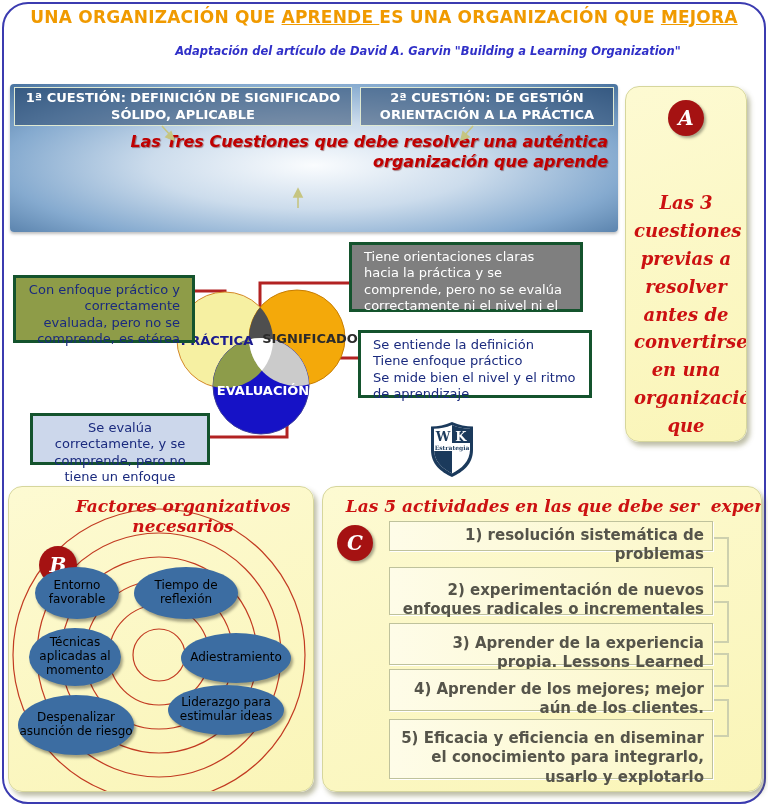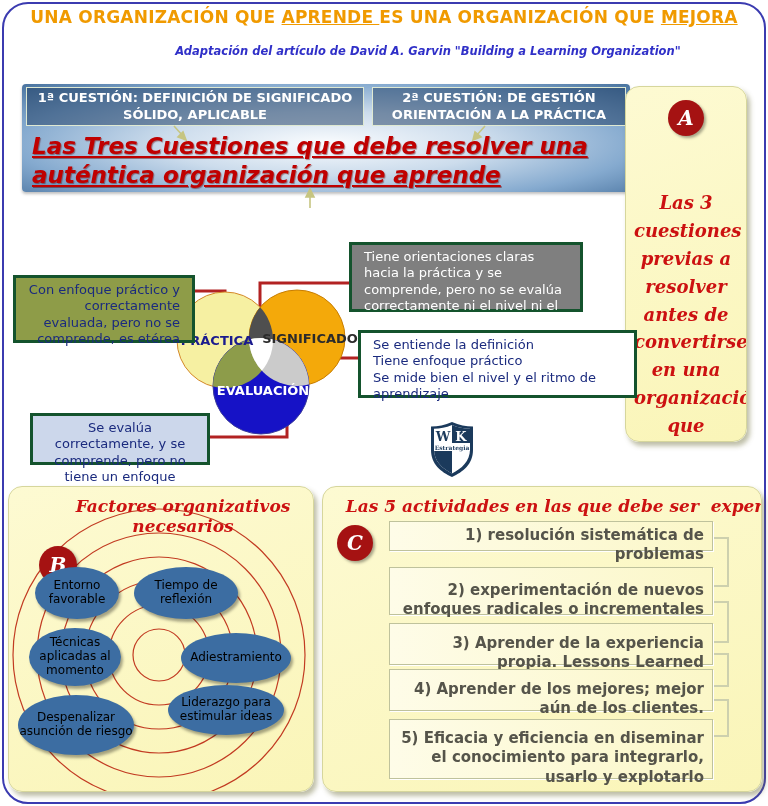--- a/index.html
+++ b/index.html
@@ -8,29 +8,29 @@
   .page-frame{position:absolute;inset:2px;border:2px solid #3b3bb0;border-radius:26px;}
 
   
   .title{position:absolute;top:7px;left:0;width:768px;text-align:center;
          color:#f09a00;font-size:17px;font-weight:bold;letter-spacing:.2px;}
   .title u{text-decoration:underline;}
   .subtitle{position:absolute;top:44px;left:0;width:768px;text-align:center;
             color:#3030c8;font-size:11.5px;font-style:italic;font-weight:600;padding-left:44px;}
 
   
-  .panel{position:absolute;left:22px;top:84px;width:608px;height:108px;border-radius:4px;
+  .panel{position:absolute;left:10px;top:84px;width:608px;height:148px;border-radius:4px;
          background:radial-gradient(ellipse at 50% 55%, #fafcfe 0%, #ccdcec 38%, #85aacf 72%, #49739f 100%);
          box-shadow:0 2px 3px rgba(0,0,0,.25);}
   .qbox{position:absolute;background:rgba(28,58,96,.50);border:1px solid #dfe9d2;
         color:#ffffff;font-weight:bold;font-size:13px;text-align:center;
         display:flex;align-items:center;justify-content:center;line-height:1.3;}
-  .panel-center{position:absolute;left:10px;top:48px;width:588px;text-align:left;
-        color:#c00000;font-size:23px;font-weight:bold;font-style:italic;line-height:1.25;
-        text-shadow:1px 1px 1px rgba(90,0,0,.45);text-decoration:underline;}
+  .panel-center{position:absolute;left:10px;top:48px;width:588px;text-align:right;
+        color:#c00000;font-size:16px;font-weight:bold;font-style:italic;line-height:1.25;
+        text-shadow:1px 1px 1px rgba(90,0,0,.45);}
   .panel-arrows{position:absolute;inset:0;pointer-events:none;}
 
   
   .ycard{position:absolute;background:linear-gradient(160deg,#fdfad2 0%,#faf5b8 100%);
          border:1px solid #d6d69c;border-radius:14px;
          box-shadow:3px 4px 5px rgba(110,110,60,.45);overflow:hidden;}
   .badge{position:absolute;border-radius:50%;background:#a51212;color:#fff;
          display:flex;align-items:center;justify-content:center;
          font-family:"DejaVu Serif","Liberation Serif",serif;font-style:italic;font-weight:bold;
          box-shadow:2px 2px 3px rgba(0,0,0,.35);}
@@ -127,21 +127,21 @@
       </g>
     <g font-size="13" font-weight="bold" text-anchor="middle" font-family="DejaVu Sans, Liberation Sans, sans-serif">
       <text x="217" y="108" fill="#1a1a8e">PRÁCTICA</text>
       <text x="310" y="106" fill="#2b2b2b">SIGNIFICADO</text>
       <text x="263" y="158" fill="#ffffff">EVALUACIÓN</text>
     </g>
   </svg>
 
   <div class="callout co-green" style="left:13px;top:255px;width:182px;height:68px;">Con enfoque práctico y correctamente evaluada, pero no se comprende, es etérea</div>
   <div class="callout co-gray" style="left:349px;top:242px;width:234px;height:70px;">Tiene orientaciones claras hacia la práctica y se comprende, pero no se evalúa correctamente ni el nivel ni el ritmo de aprendizaje</div>
-  <div class="callout co-white" style="left:358px;top:330px;width:279px;height:68px;">Se entiende la definición
+  <div class="callout co-white" style="left:358px;top:330px;width:234px;height:68px;">Se entiende la definición
 Tiene enfoque práctico
 Se mide bien el nivel y el ritmo de aprendizaje</div>
   <div class="callout co-blue" style="left:30px;top:413px;width:180px;height:52px;">Se evalúa correctamente, y se comprende, pero no tiene un enfoque práctico</div>
 
   <svg style="position:absolute;left:429px;top:421px;" width="46" height="57" viewBox="0 0 46 57">
     <path d="M23,1 C16,4 9,5.5 2,5.5 L2,29 C2,43 12,51 23,56 C34,51 44,43 44,29 L44,5.5 C37,5.5 30,4 23,1 Z" fill="#1b3a5c"></path>
     <path d="M23,4 C17,6.5 11,7.8 5,7.8 L5,28 C5,40.5 13.5,47.7 23,52.4 C32.5,47.7 41,40.5 41,28 L41,7.8 C35,7.8 29,6.5 23,4 Z" fill="#ffffff"></path>
     <path d="M23,4 C29,6.5 35,7.8 41,7.8 L41,22 L23,22 Z" fill="#1b3a5c"></path>
     <path d="M5,30 L23,30 L23,52.4 C13.5,47.7 5,40.5 5,28 Z" fill="#1b3a5c"></path>
     <rect x="5" y="22" width="36" height="8" fill="#ffffff"></rect>

